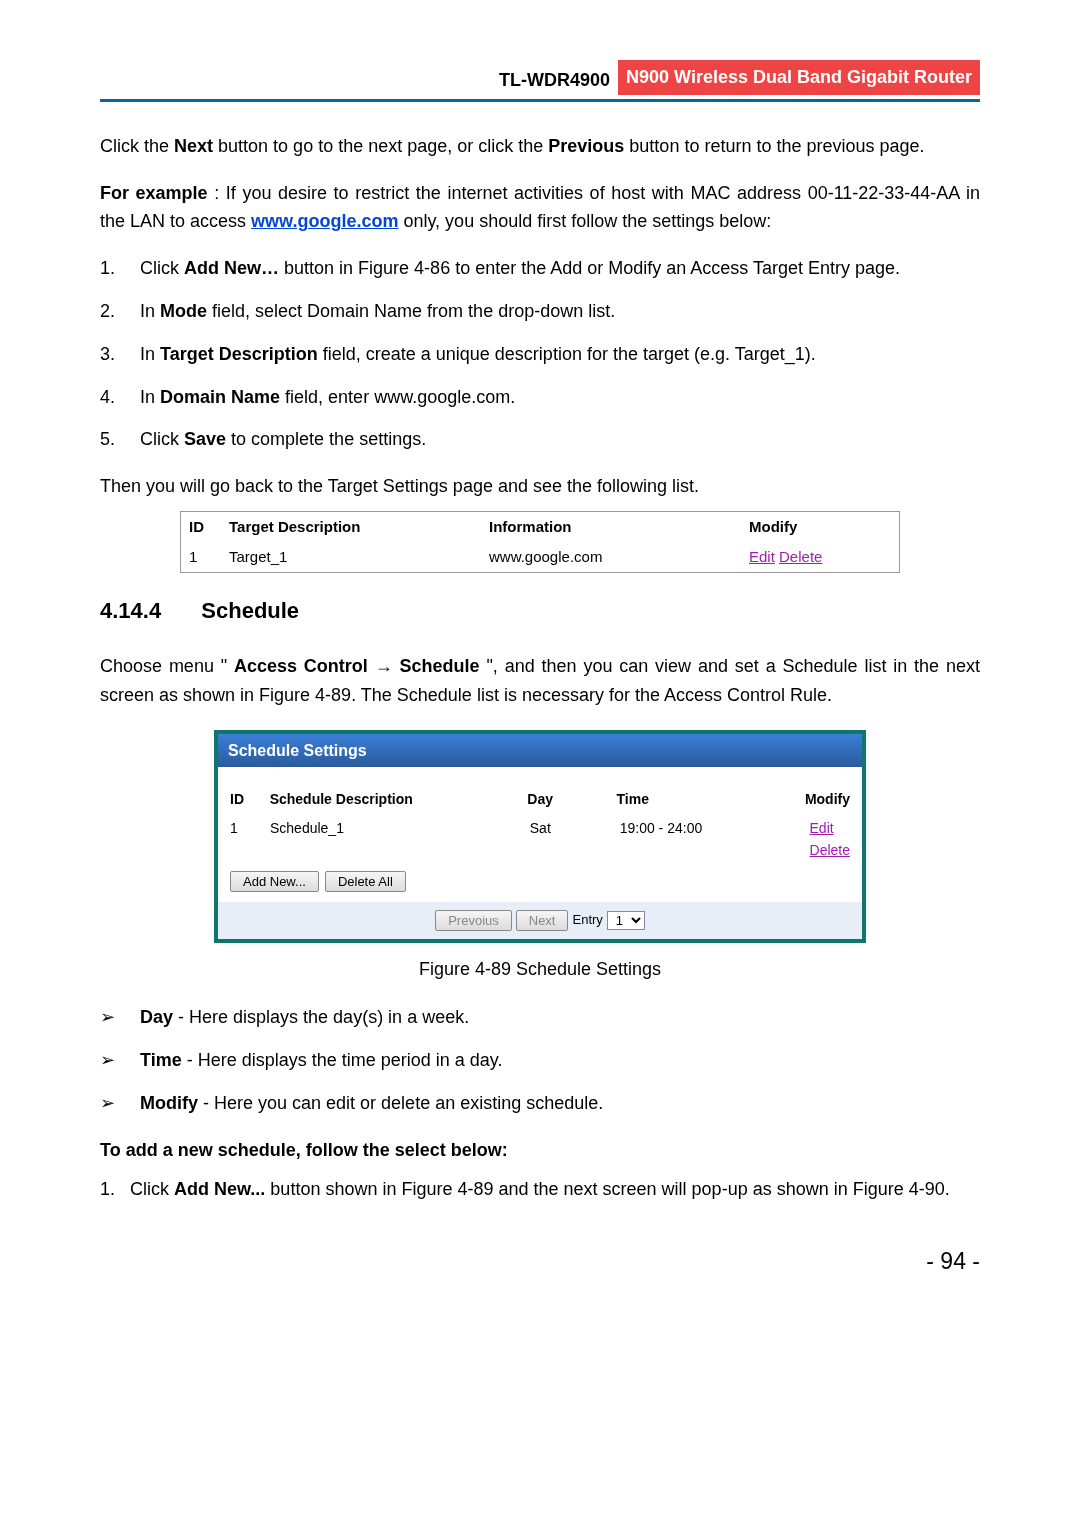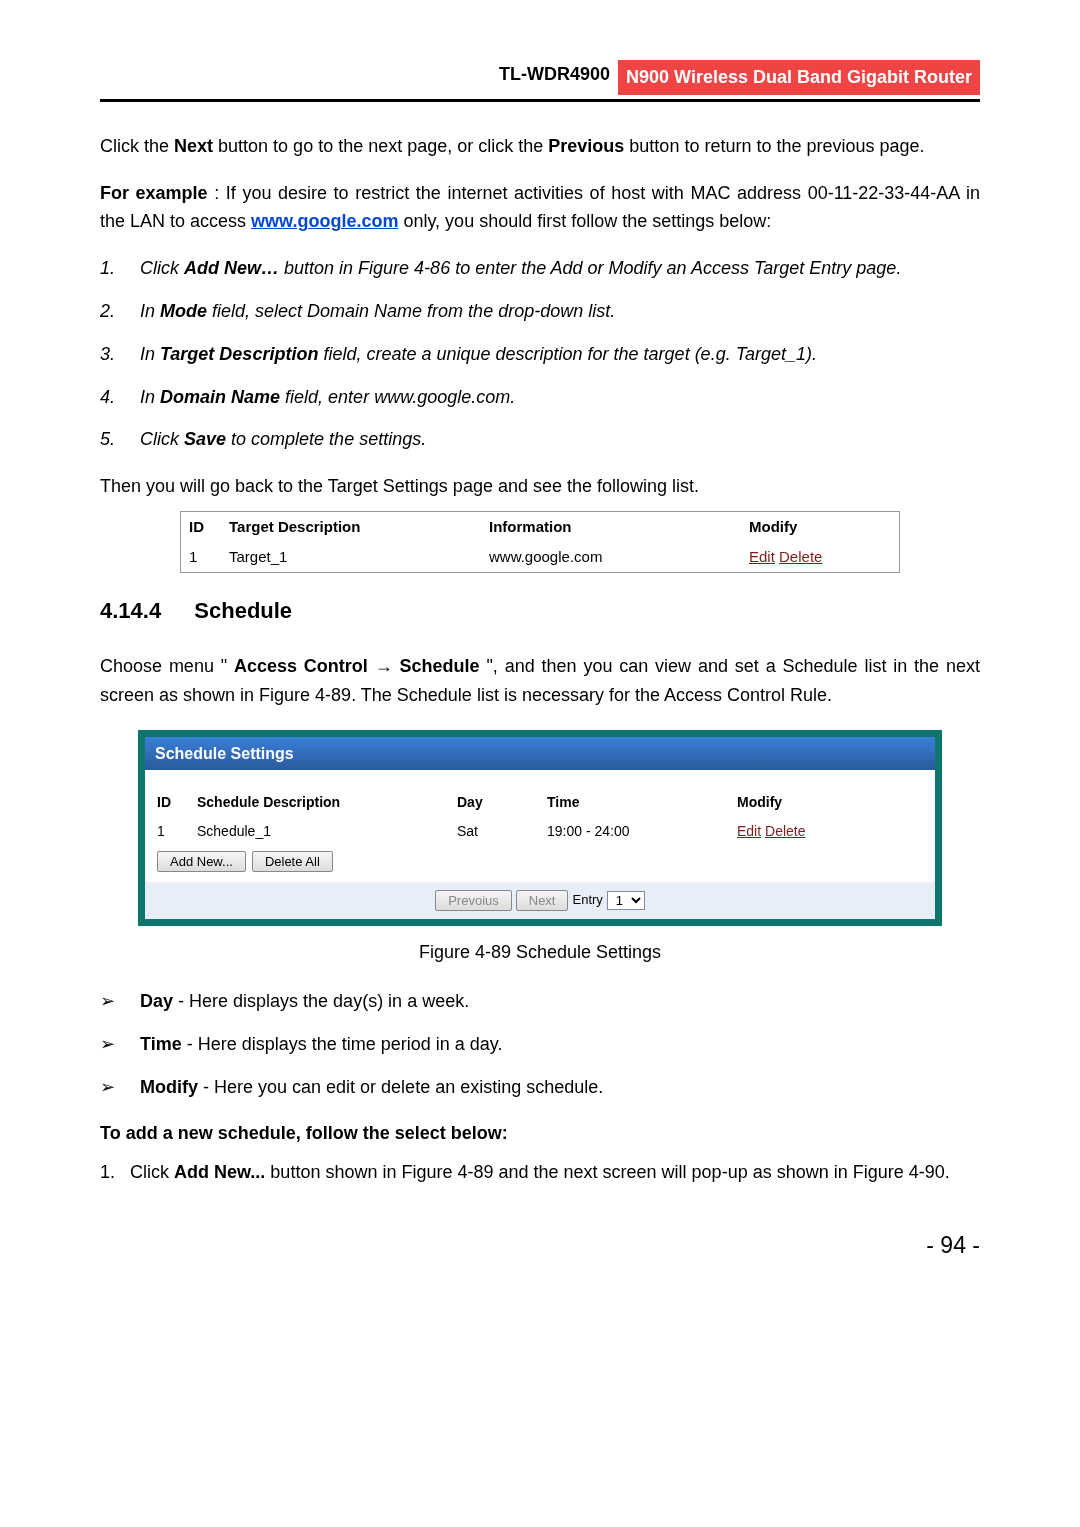--- a/index.html
+++ b/index.html
@@ -8,22 +8,22 @@
       background: #fff;
       width: 1080px;
       margin: 0 auto;
       padding: 60px 100px 40px 100px;
       font-size: 18px;
       line-height: 1.6;
     }
     .header-bar {
       display: flex;
       justify-content: flex-end;
-      align-items: flex-start;
-      border-bottom: 3px solid #000000;
+      align-items: flex-end;
+      border-bottom: 3px solid #0369a1;
       padding-bottom: 4px;
       margin-bottom: 30px;
     }
     .model-badge {
       font-weight: bold;
       color: #000;
       margin-right: 8px;
       font-size: 18px;
     }
     .product-badge {
@@ -51,21 +51,20 @@
       list-style: none;
       counter-reset: item;
       margin-bottom: 18px;
     }
     ol.numlist > li {
       counter-increment: item;
       position: relative;
       padding-left: 40px;
       margin-bottom: 14px;
       text-align: justify;
-      font-style: italic;
     }
     ol.numlist > li::before {
       content: counter(item) ".";
       position: absolute;
       left: 0;
       font-weight: normal;
     }
     ol.numlist2 {
       list-style: none;
       counter-reset: item2;
@@ -95,21 +94,21 @@
       content: "➢";
       position: absolute;
       left: 0;
       top: 0;
     }
     .section-heading {
       font-weight: bold;
       font-size: 22px;
       margin: 20px 0 24px 0;
     }
-    .section-heading .num { margin-right: 27px; text-align: center; }
+    .section-heading .num { margin-right: 34px; text-align: center; }
     .fig-caption {
       text-align: center;
       margin: 12px 0 20px 0;
     }
     .page-num {
       text-align: right;
       margin-top: 40px;
       font-size: 23px;
     }
     
@@ -125,30 +124,30 @@
     .tbl1-row {
       display: flex;
       padding: 3px 8px;
       font-size: 15px;
     }
     .tbl1-row.header { font-weight: bold; }
     .tbl1-c1 { width: 40px; }
     .tbl1-c2 { width: 260px; }
     .tbl1-c3 { width: 260px; }
     .tbl1-c4 { flex: 1; }
-    .editlink { color: #7f1d1d; }
+    .editlink { color: #a21caf; }
     
     .sched-wrap {
       display: flex;
       justify-content: center;
       margin: 20px 0 6px 0;
     }
     .sched-box {
-      width: 804px;
-      border: 7px solid #0f766e;
+      width: 652px;
+      border: 4px solid #0f766e;
     }
     .sched-title {
       background: linear-gradient(#3a7fd9, #2a5a9a);
       color: #fff;
       font-weight: bold;
       padding: 4px 10px;
       font-size: 16px;
     }
     .sched-body {
       background: #fff;

